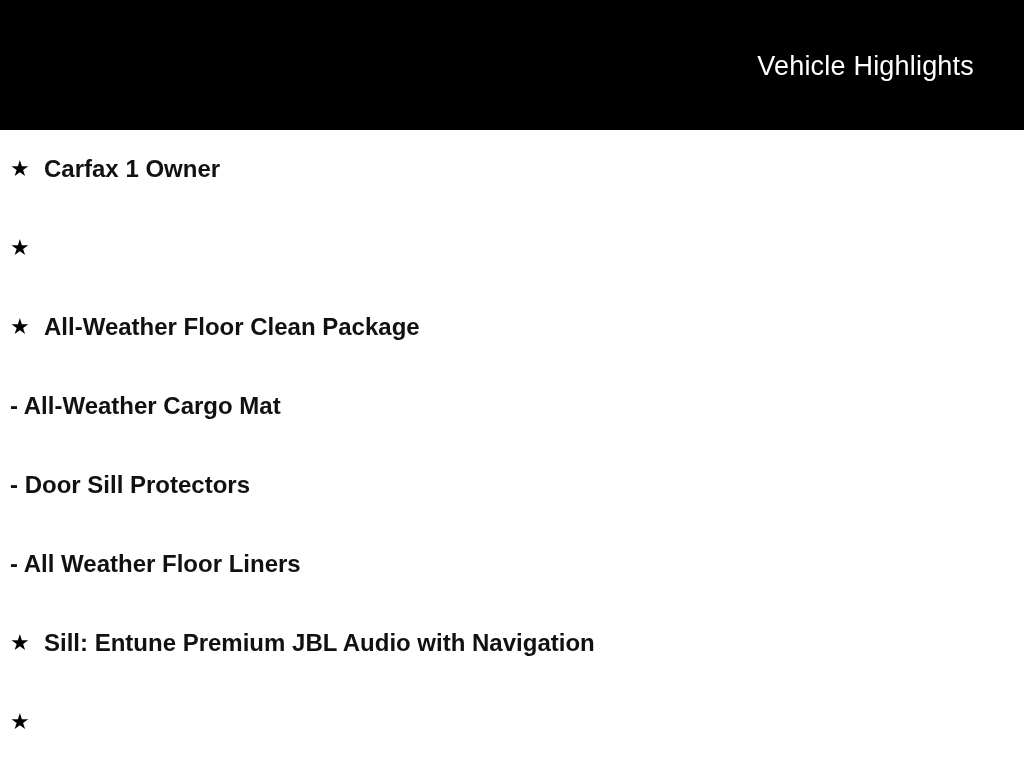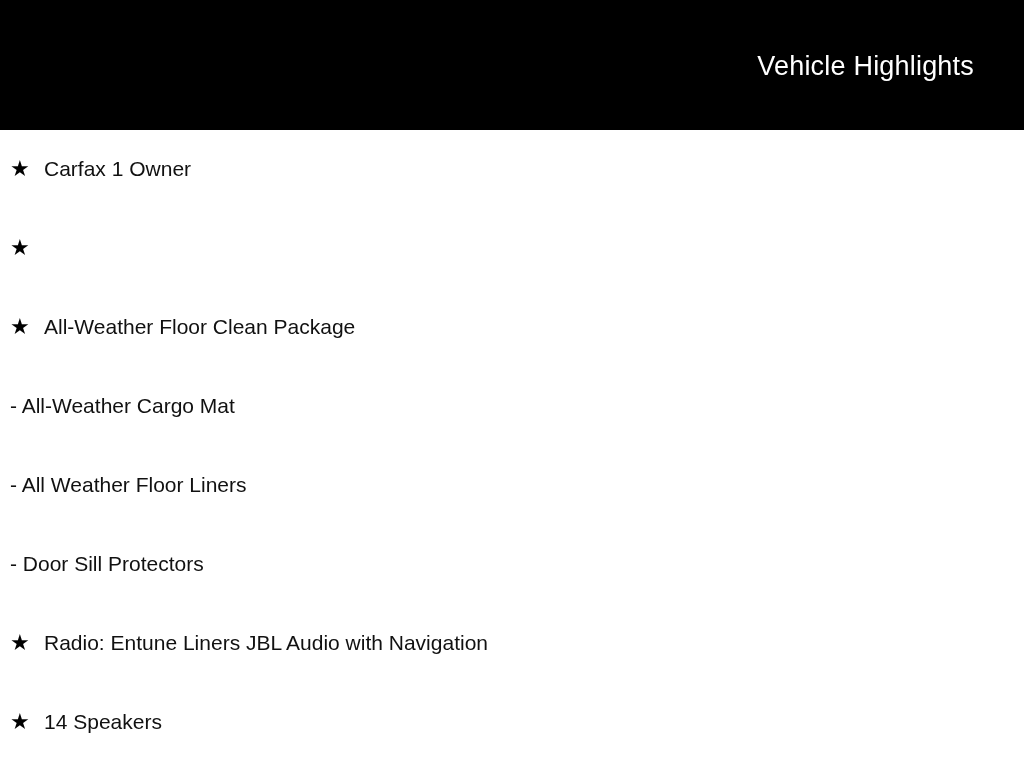--- a/index.html
+++ b/index.html
@@ -58,24 +58,25 @@
     font-size: 22px;
     line-height: 28px;
     color: #000000;
     text-align: left;
   }
   .bullet-dash {
     width: 0;
     flex: 0 0 0;
   }
   .item-text {
-    font-size: 21px;
+    font-size: 24px;
     line-height: 28px;
     color: #111111;
     white-space: nowrap;
+    font-weight: bold;
   }
 </style>
 </head>
 <body>
 
 <div class="page">
 
   <div class="header-bar">
     <div class="header-title">Vehicle Highlights</div>
   </div>
@@ -96,32 +97,31 @@
       <span class="item-text">All-Weather Floor Clean Package</span>
     </div>
 
     <div class="item level-1">
       <span class="bullet bullet-dash"></span>
       <span class="item-text">- All-Weather Cargo Mat</span>
     </div>
 
     <div class="item level-1">
       <span class="bullet bullet-dash"></span>
-      <span class="item-text">- All Weather Floor Liners</span>
+      <span class="item-text">- Door Sill Protectors</span>
     </div>
 
     <div class="item level-1">
       <span class="bullet bullet-dash"></span>
-      <span class="item-text">- Door Sill Protectors</span>
+      <span class="item-text">- All Weather Floor Liners</span>
     </div>
 
     <div class="item level-0">
       <span class="bullet">★</span>
-      <span class="item-text">Radio: Entune Liners JBL Audio with Navigation</span>
+      <span class="item-text">Sill: Entune Premium JBL Audio with Navigation</span>
     </div>
 
     <div class="item level-0">
       <span class="bullet">★</span>
-      <span class="item-text">14 Speakers</span>
     </div>
 
   </div>
 </div>
 
 </body></html>

